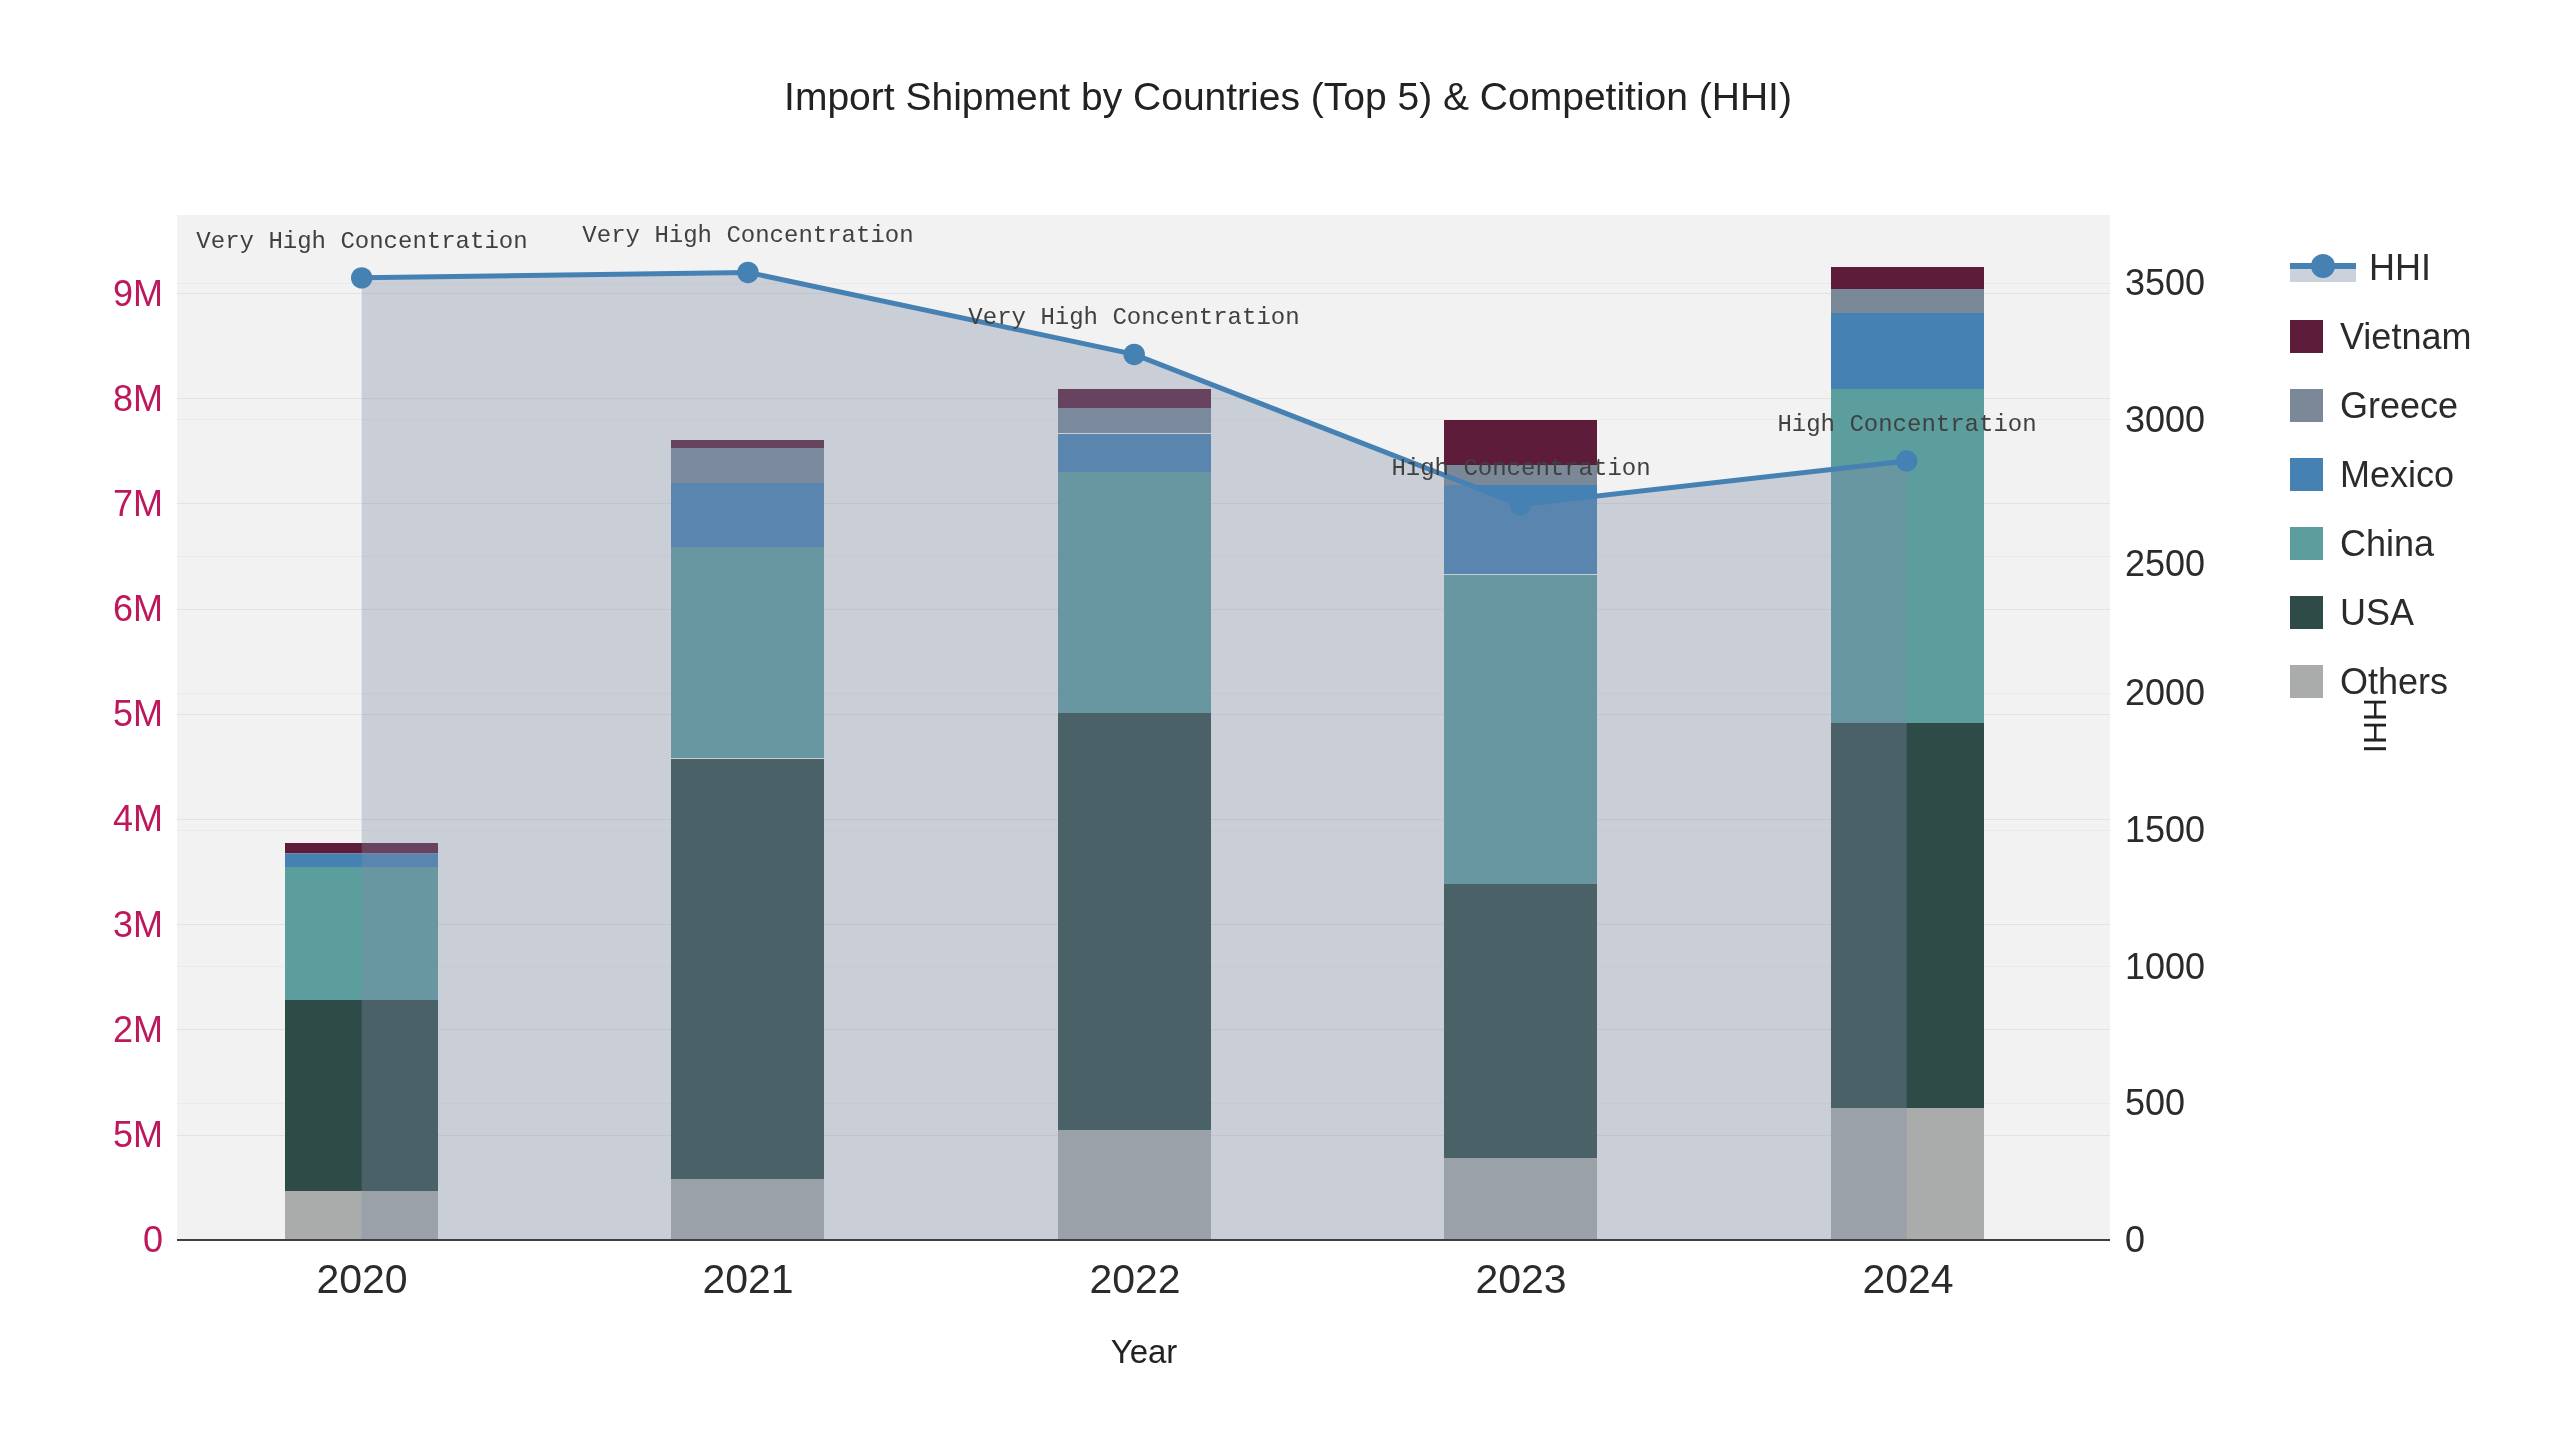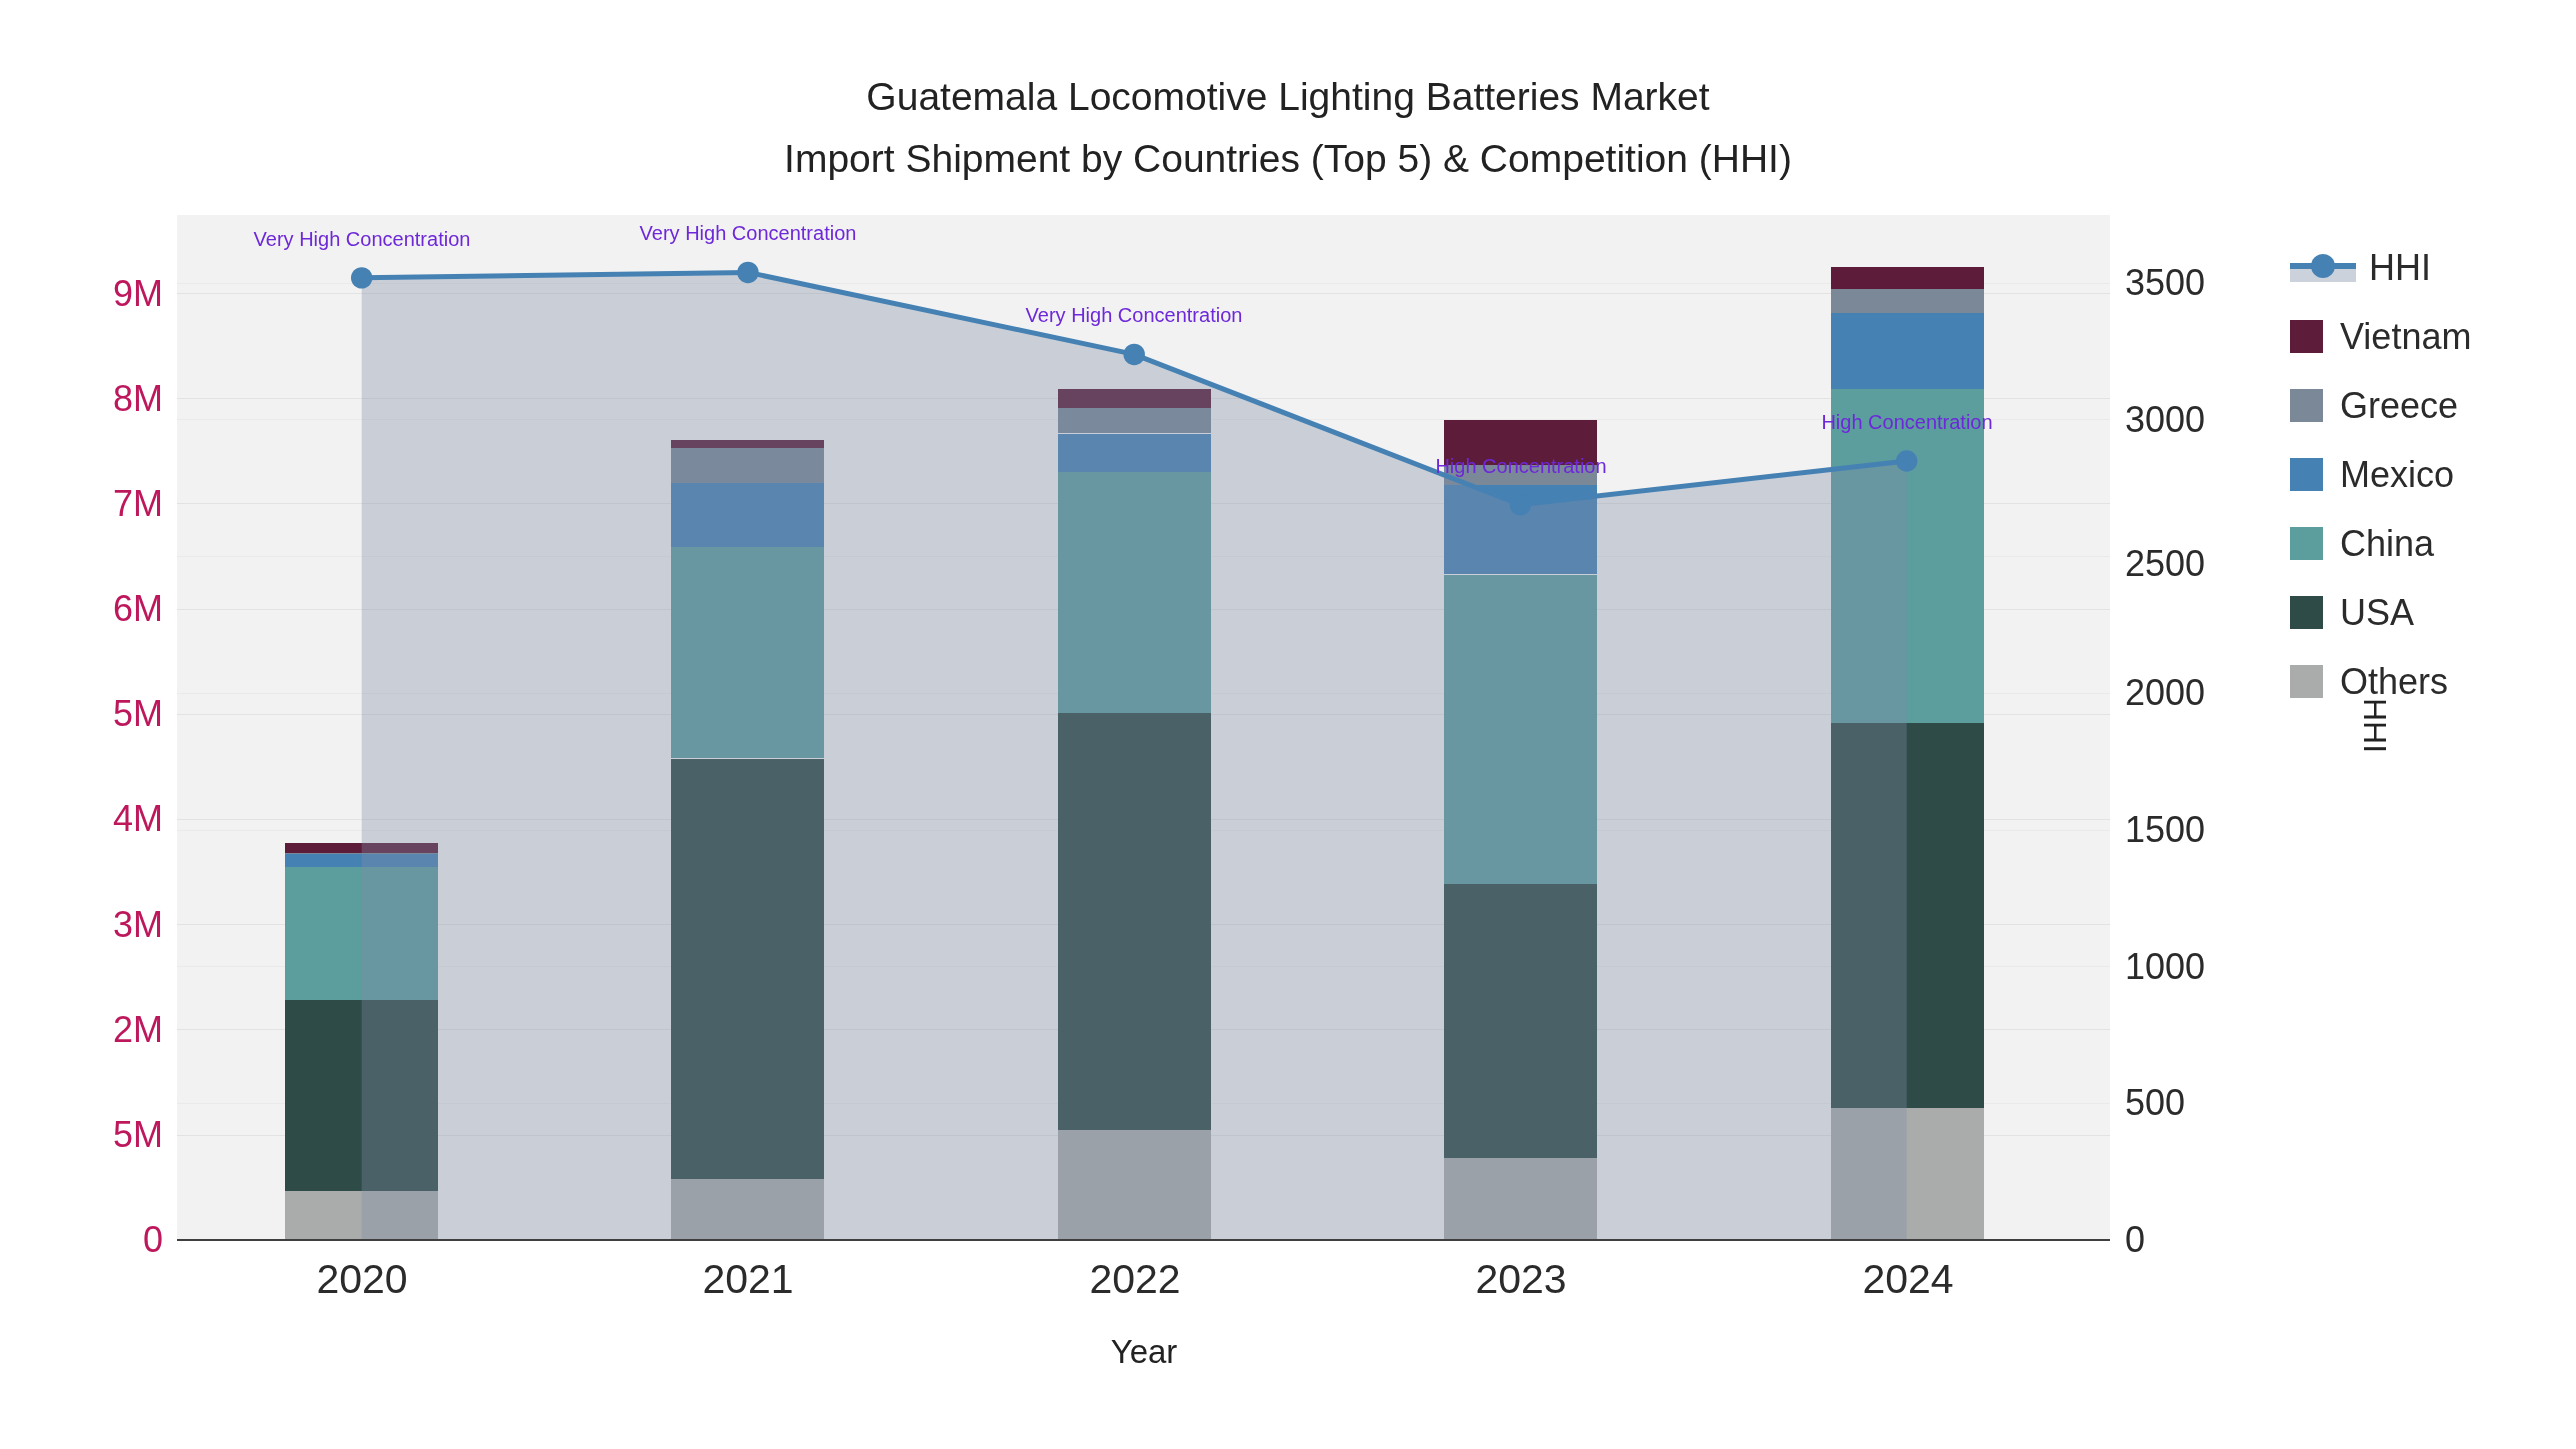--- a/index.html
+++ b/index.html
@@ -12,21 +12,21 @@
   .plot{position:absolute;background:#f2f2f2;}
   .gridline{position:absolute;left:0;width:100%;height:1.4px;}
   .grid-left{background:#e2e2e2;}
   .grid-right{background:#eaeaea;}
   .baseline{position:absolute;left:0;bottom:-1.4px;width:100%;height:2.9px;background:#3f3f3f;}
 
   .bar-seg{position:absolute;}
   .plot svg{position:absolute;left:0;top:0;}
 
   .annotation{position:absolute;transform:translateX(-50%);white-space:nowrap;
-    font-size:20px;color:#6d28d9;}
+    font-size:24px;color:#404040;font-family:Liberation Mono, monospace;}
 
   .ytick-left{position:absolute;text-align:right;font-size:36px;color:#be185d;
     transform:translateY(-50%);}
   .ytick-right{position:absolute;text-align:left;font-size:36px;color:#2b2b2b;
     transform:translateY(-50%);}
   .xtick{position:absolute;transform:translateX(-50%);font-size:41px;color:#2b2b2b;}
 
   .axis-title-left{position:absolute;transform:rotate(-90deg);transform-origin:center;
     font-size:32px;color:#222222;white-space:nowrap;}
   .axis-title-right{position:absolute;transform:rotate(90deg);transform-origin:center;
@@ -42,21 +42,20 @@
   .legend-line-dot{position:absolute;left:50%;top:15px;width:24px;height:24px;border-radius:50%;
     background:#4681B4;transform:translate(-50%,-50%);}
   .legend-label{font-size:36px;color:#2b2b2b;}
 </style>
 </head>
 <body>
 
 <div id="canvas">
 
   <div class="title-block">
-    <div>Guatemala Locomotive Lighting Batteries Market</div>
     <div>Import Shipment by Countries (Top 5) &amp; Competition (HHI)</div>
   </div>
 
   <div class="axis-title-left" id="axis-title-left" style="left: -243px; top: 707px; width: 544px; text-align: center; transform: translateX(50%) rotate(-90deg);">TRADE VALUE (US$)</div>
 
   <div class="plot" id="plot" style="left: 177px; top: 215px; width: 1933px; height: 1025px;">
     <div id="grid-layer">
         <div class="gridline grid-left" style="top: 920px;"></div>
         <div class="gridline grid-left" style="top: 814px;"></div>
         <div class="gridline grid-left" style="top: 709px;"></div>

